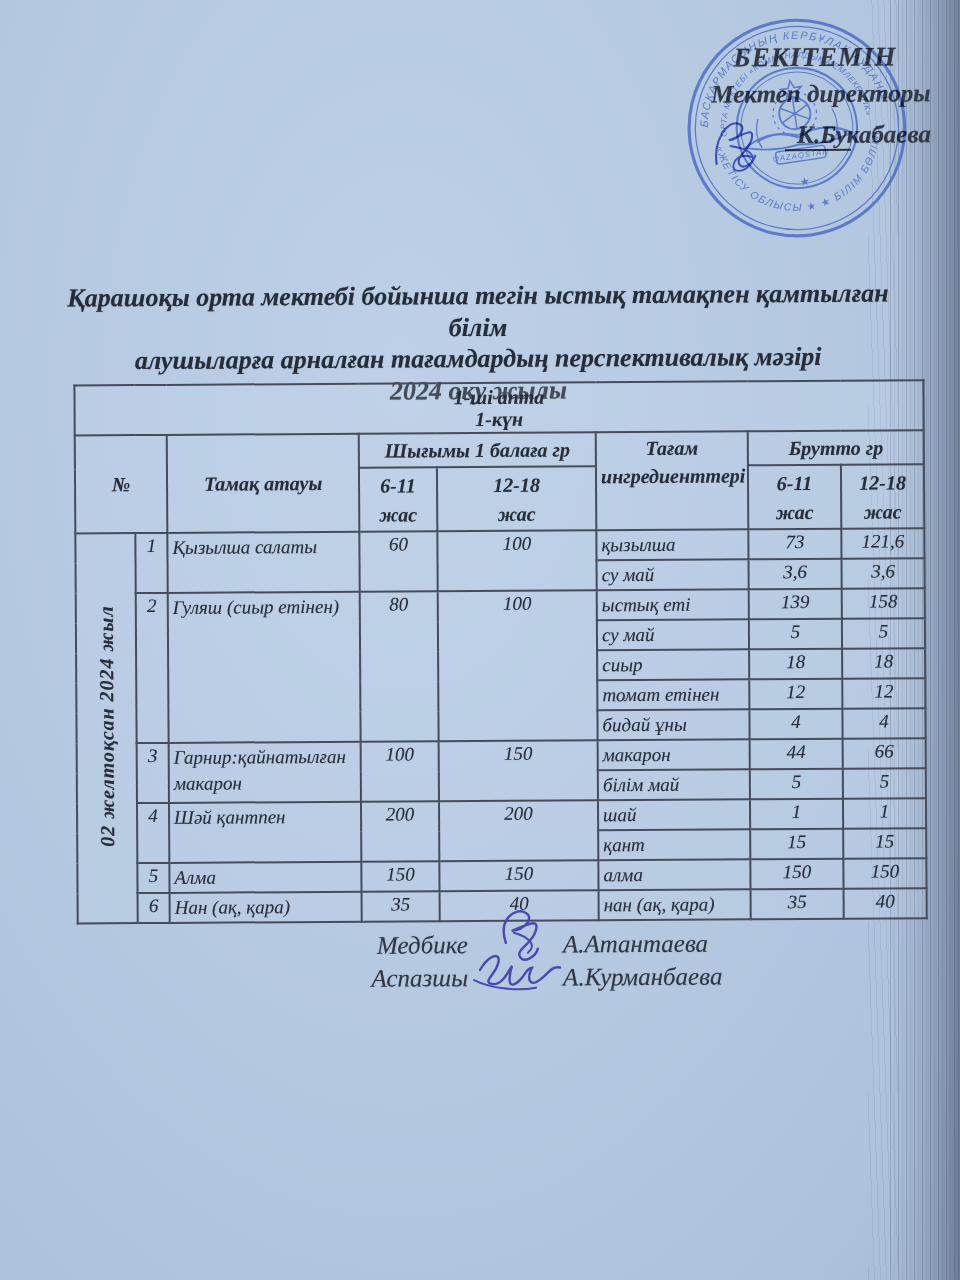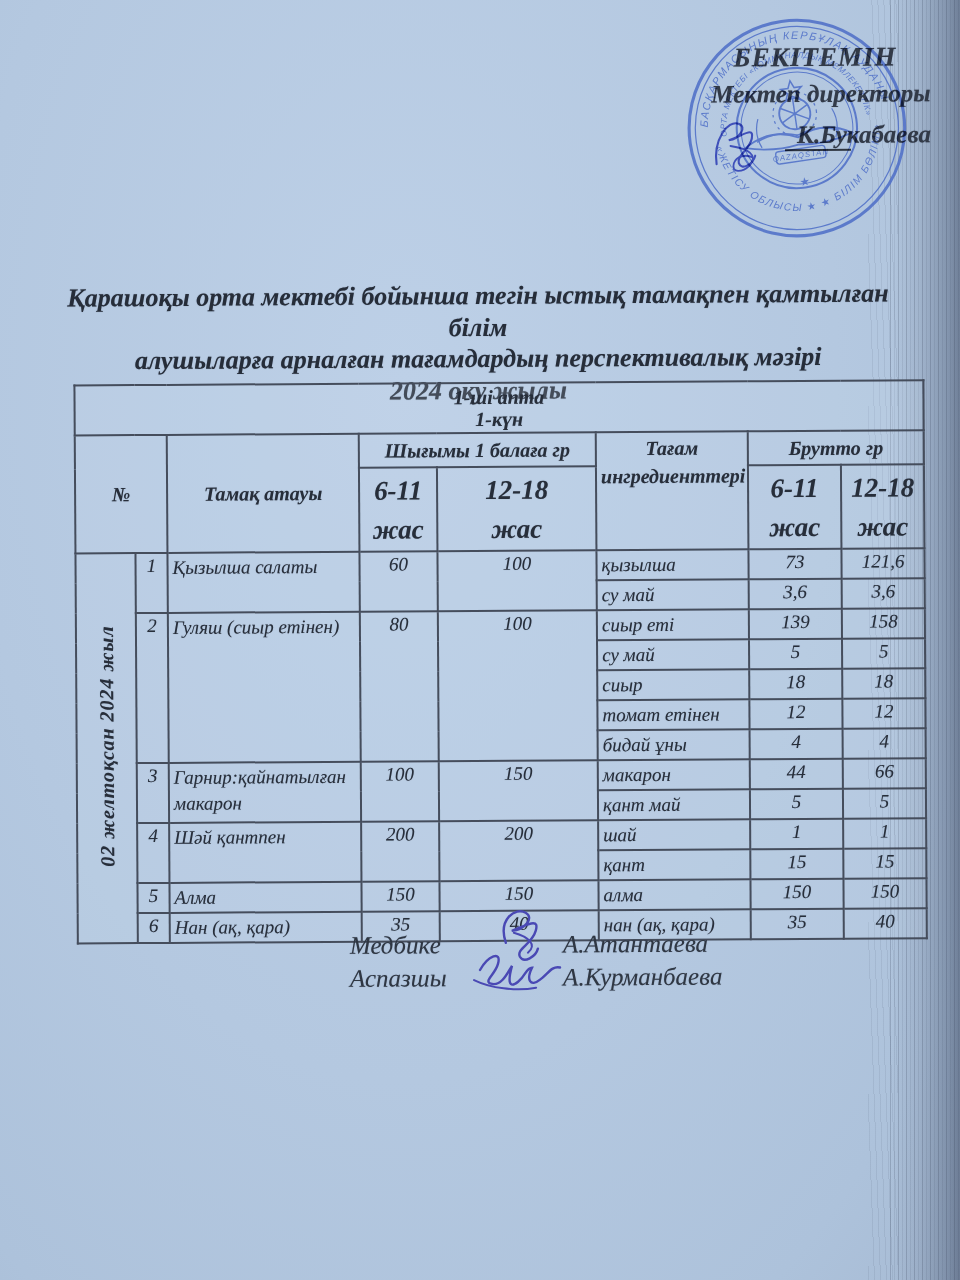--- a/index.html
+++ b/index.html
@@ -59,40 +59,40 @@
     border-collapse:collapse;table-layout:fixed;
     font-size:19px;color:#272e3a;
   }
   table.menu td, table.menu th{
     border:2px solid #454d5c;padding:1px 4px;overflow:hidden;
     text-shadow:0 0 1px rgba(46,56,78,.35);
     background:rgba(206,220,236,.18);
   }
   th.week-cell{height:46px;font-size:20px;font-weight:bold;text-align:center;line-height:1.1;}
   tr.head2 th{height:30px;font-weight:bold;text-align:center;font-size:20px;}
-  tr.head3 th{height:58px;font-weight:bold;text-align:center;font-size:27px;vertical-align:top;padding-top:3px;line-height:1.45;}
+  tr.head3 th{height:58px;font-weight:bold;text-align:center;font-size:20px;vertical-align:top;padding-top:3px;line-height:1.45;}
   th.num-head, th.dish-head{vertical-align:middle;}
   th.ingr-head{vertical-align:top;padding-top:4px;line-height:1.4;font-weight:bold;}
   td.date-cell{vertical-align:middle;text-align:center;}
   .vertical-text{
     writing-mode:vertical-rl;transform:rotate(180deg);
     font-weight:bold;font-size:20px;letter-spacing:1px;white-space:nowrap;
     display:inline-block;
   }
   td.num-cell{text-align:center;vertical-align:top;height:26px;}
   td.dish-cell{text-align:left;vertical-align:top;padding-left:7px;line-height:1.35;}
   td.val-cell{text-align:center;vertical-align:top;}
   td.ingr-cell{text-align:left;padding-left:8px;height:26px;margin-top:32px;}
   
   .footer{
     position:absolute;top:928px;left:348px;font-size:25px;color:#2f3743;
     text-shadow:0 0 1px rgba(46,56,78,.4);
   }
   .footer .frow{display:flex;align-items:center;height:33px;}
-  .footer .role{width:118px;}
+  .footer .role{width:118px;text-align:right;}
   .footer .fsig{width:95px;height:60px;position:relative;}
   .footer .fsig svg{position:absolute;left:0;top:-12px;}
   .pen{stroke:#4a49b4;fill:none;stroke-linecap:round;}
   .pen-top{stroke:#3f50ba;fill:none;stroke-linecap:round;}
   .stamp-ink{stroke:#5070c8;fill:none;}
   .stamp-text{fill:#5070c8;font-family:"Liberation Sans","DejaVu Sans",sans-serif;}
 </style>
 </head>
 <body>
 
@@ -213,21 +213,21 @@
           <tr>
             <td class="ingr-cell">су май</td>
             <td class="val-cell">3,6</td>
             <td class="val-cell">3,6</td>
           </tr>
           <tr>
             <td class="num-cell" rowspan="5">2</td>
             <td class="dish-cell" rowspan="5">Гуляш (сиыр етінен)</td>
             <td class="val-cell" rowspan="5">80</td>
             <td class="val-cell" rowspan="5">100</td>
-            <td class="ingr-cell">сиыр еті</td>
+            <td class="ingr-cell">ыстық еті</td>
             <td class="val-cell">139</td>
             <td class="val-cell">158</td>
           </tr>
           <tr>
             <td class="ingr-cell">су май</td>
             <td class="val-cell">5</td>
             <td class="val-cell">5</td>
           </tr>
           <tr>
             <td class="ingr-cell">сиыр</td>
@@ -247,21 +247,21 @@
           <tr>
             <td class="num-cell" rowspan="2">3</td>
             <td class="dish-cell" rowspan="2">Гарнир:қайнатылған макарон</td>
             <td class="val-cell" rowspan="2">100</td>
             <td class="val-cell" rowspan="2">150</td>
             <td class="ingr-cell">макарон</td>
             <td class="val-cell">44</td>
             <td class="val-cell">66</td>
           </tr>
           <tr>
-            <td class="ingr-cell">қант май</td>
+            <td class="ingr-cell">білім май</td>
             <td class="val-cell">5</td>
             <td class="val-cell">5</td>
           </tr>
           <tr>
             <td class="num-cell" rowspan="2">4</td>
             <td class="dish-cell" rowspan="2">Шәй қантпен</td>
             <td class="val-cell" rowspan="2">200</td>
             <td class="val-cell" rowspan="2">200</td>
             <td class="ingr-cell">шай</td>
             <td class="val-cell">1</td>

